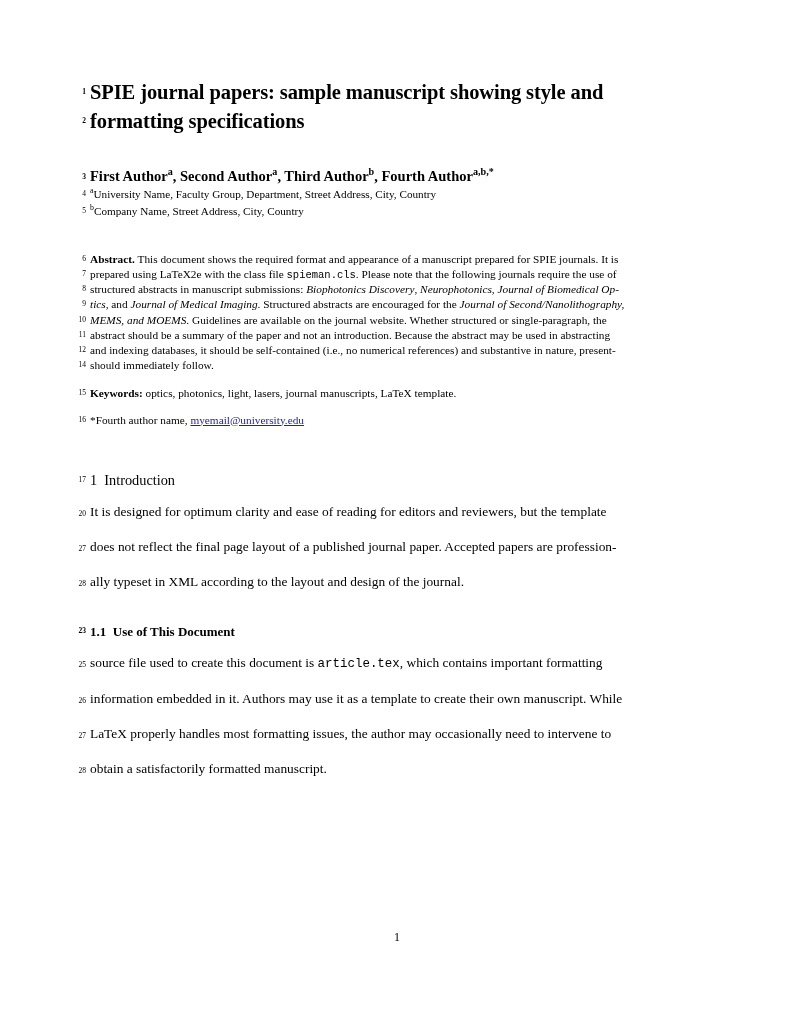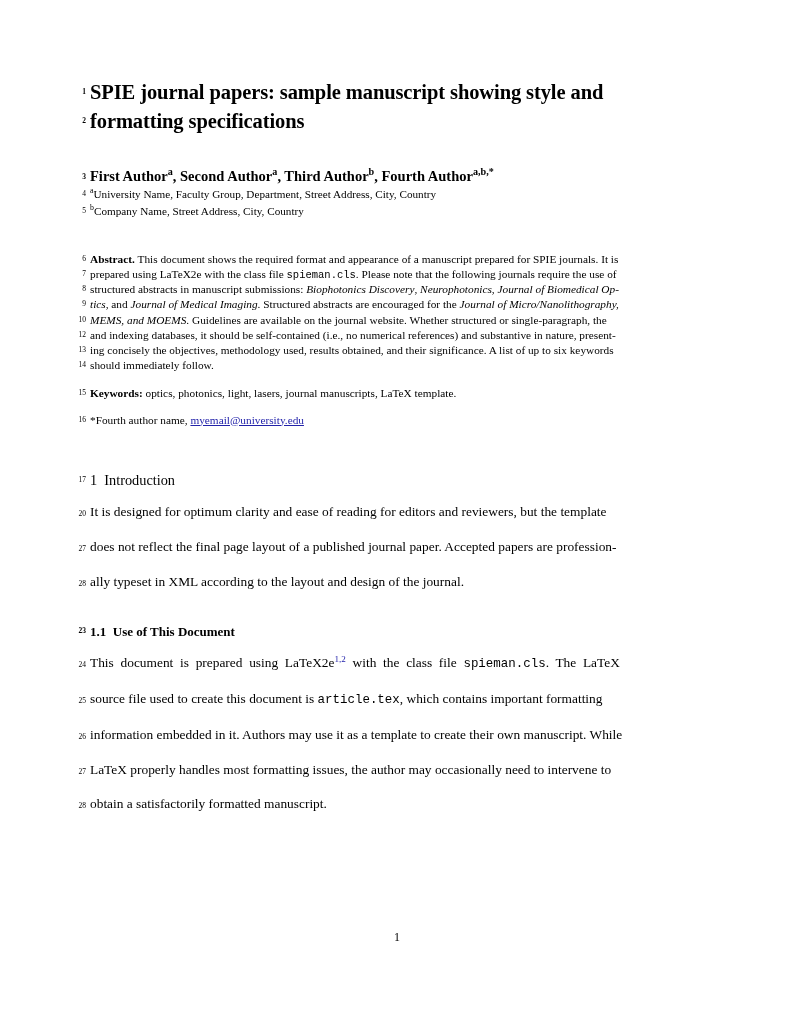--- a/index.html
+++ b/index.html
@@ -199,33 +199,33 @@
       <span class="abs-line">
         <span class="lineno">7</span>
         <span>prepared using LaTeX2e with the class file </span><code>spieman.cls</code><span>. Please note that the following journals require the use of</span>
       </span>
       <span class="abs-line">
         <span class="lineno">8</span>
         <span>structured abstracts in manuscript submissions: </span><i>Biophotonics Discovery</i>, <i>Neurophotonics</i>, <i>Journal of Biomedical Op-</i>
       </span>
       <span class="abs-line">
         <span class="lineno">9</span>
-        <i>tics</i>, and <i>Journal of Medical Imaging</i><span>. Structured abstracts are encouraged for the </span><i>Journal of Micro/Nanolithography,</i>
+        <i>tics</i>, and <i>Journal of Medical Imaging</i><span>. Structured abstracts are encouraged for the </span><i>Journal of Second/Nanolithography,</i>
       </span>
       <span class="abs-line">
         <span class="lineno">10</span>
         <i>MEMS, and MOEMS</i><span>. Guidelines are available on the journal website. Whether structured or single-paragraph, the</span>
       </span>
       <span class="abs-line">
+        <span class="lineno">11</span>
+        <span>abstract should be a summary of the paper and not an introduction. Because the abstract may be used in abstracting</span>
+      </span>
+      <span class="abs-line">
         <span class="lineno">12</span>
         <span>and indexing databases, it should be self-contained (i.e., no numerical references) and substantive in nature, present-</span>
-      </span>
-      <span class="abs-line">
-        <span class="lineno">13</span>
-        <span>ing concisely the objectives, methodology used, results obtained, and their significance. A list of up to six keywords</span>
       </span>
       <span class="abs-line">
         <span class="lineno">14</span>
         <span>should immediately follow.</span>
       </span>
     </div>
 
     <div class="keywords">
       <span class="lineno">15</span>
       <b>Keywords:</b>
@@ -258,24 +258,20 @@
       </span>
     </div>
 
     <h3 class="subsection">
       <span class="lineno">23</span>
       <span>1.1</span>&nbsp;&nbsp;<span>Use of This Document</span>
     </h3>
 
     <div class="body-para">
       <span class="body-line">
-        <span class="lineno">24</span>
-        <span>This&nbsp; document&nbsp; is&nbsp; prepared&nbsp; using&nbsp; LaTeX2e</span><sup class="cite">1,2</sup><span>&nbsp; with&nbsp; the&nbsp; class&nbsp; file&nbsp; </span><code>spieman.cls</code><span>.&nbsp; The&nbsp; LaTeX</span>
-      </span>
-      <span class="body-line">
         <span class="lineno">25</span>
         <span>source file used to create this document is </span><code>article.tex</code><span>, which contains important formatting</span>
       </span>
       <span class="body-line">
         <span class="lineno">26</span>
         <span>information embedded in it. Authors may use it as a template to create their own manuscript. While</span>
       </span>
       <span class="body-line">
         <span class="lineno">27</span>
         <span>LaTeX properly handles most formatting issues, the author may occasionally need to intervene to</span>

